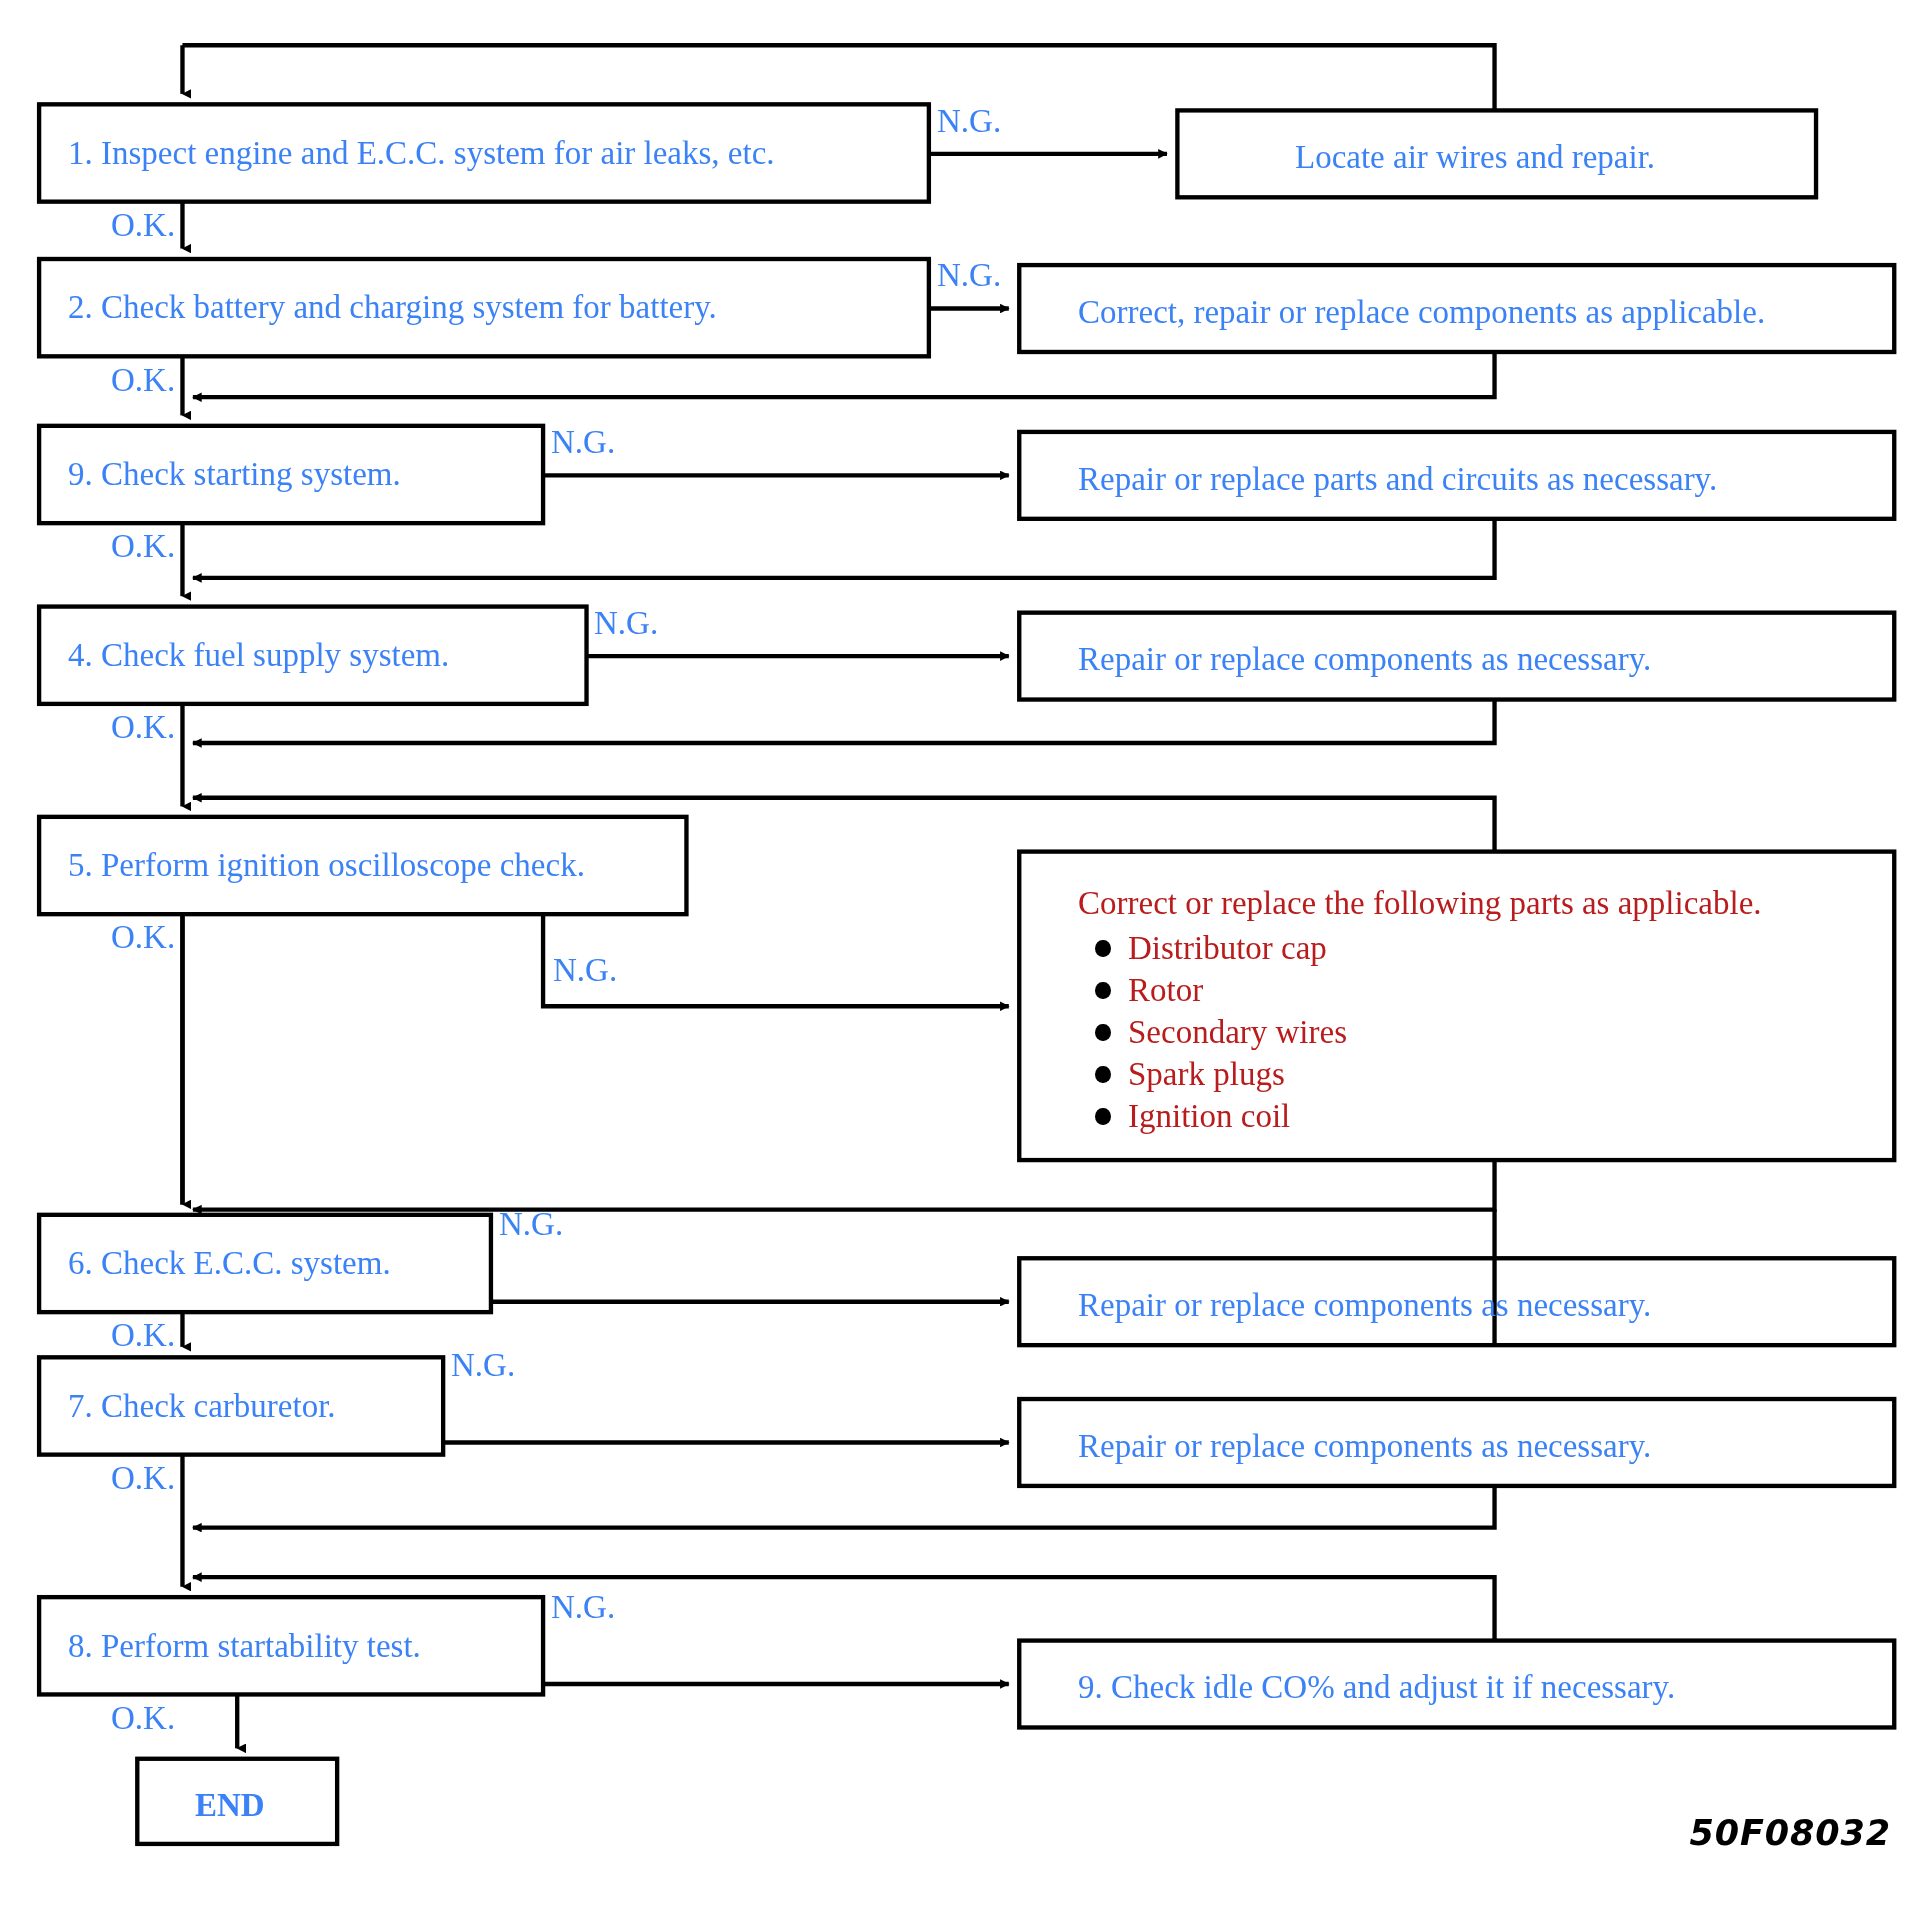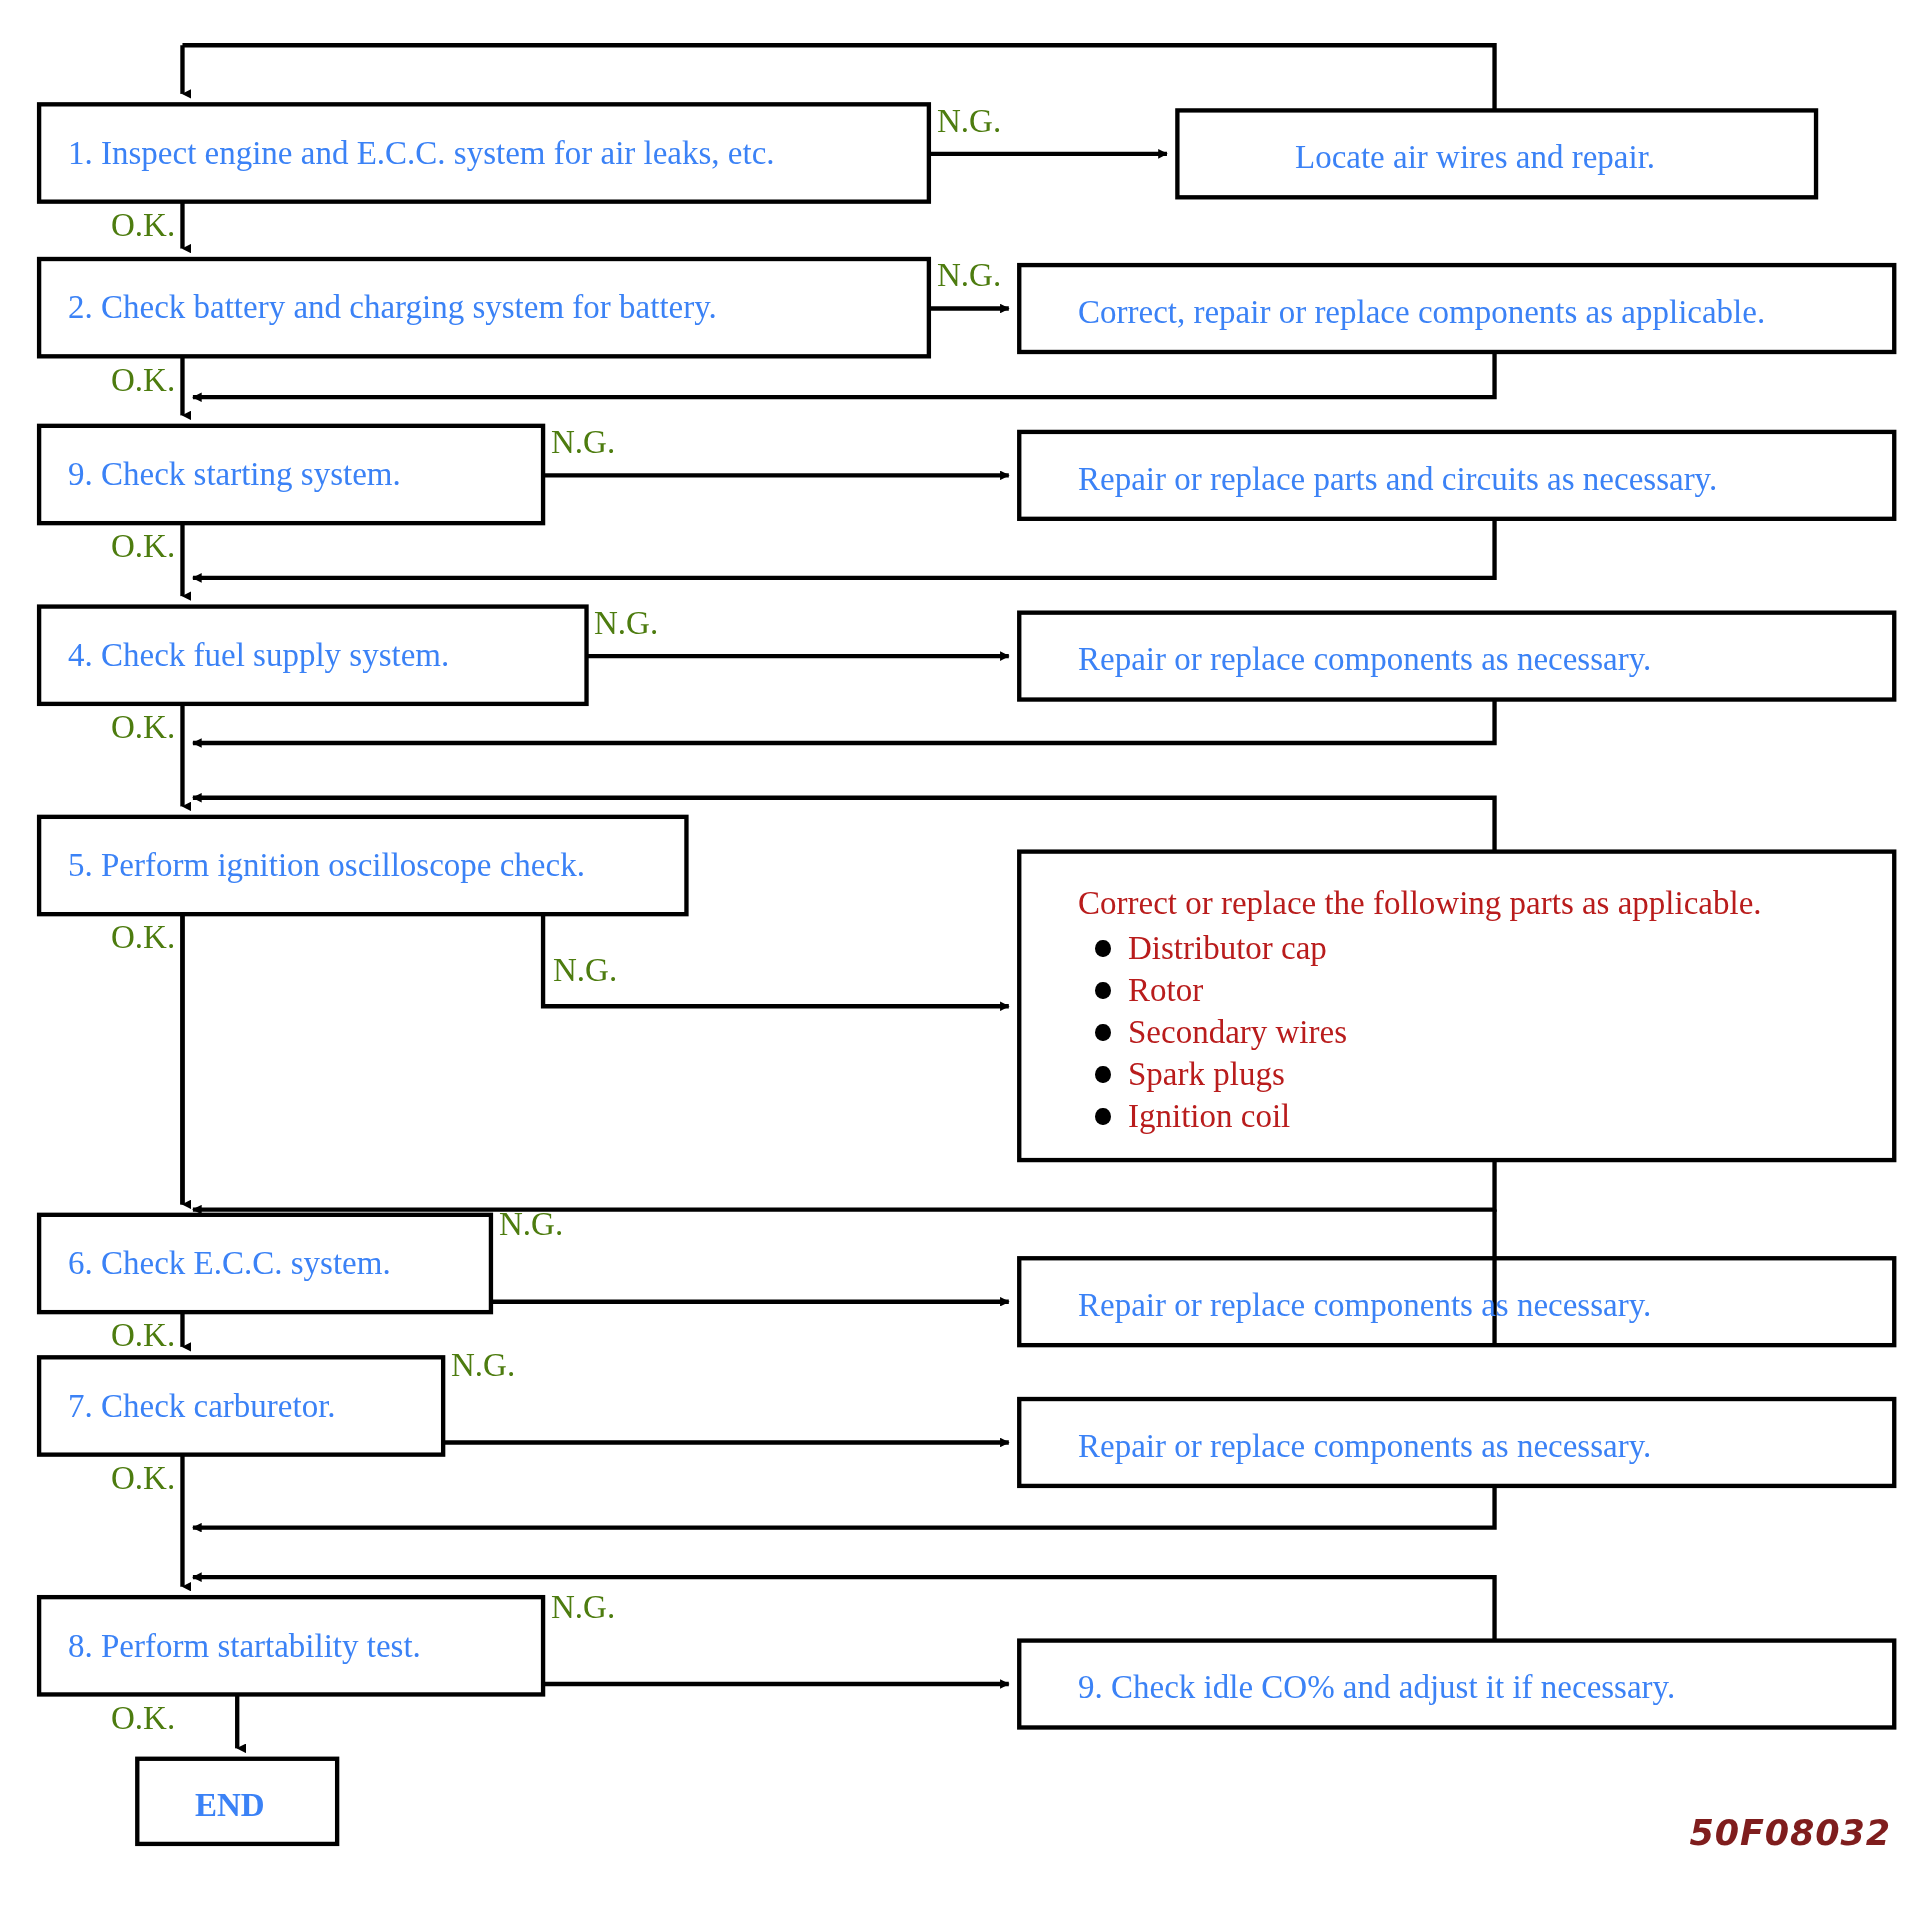--- a/index.html
+++ b/index.html
@@ -1,31 +1,31 @@
 <!DOCTYPE html>
 <html style="font-size:14px"><head>
 <meta charset="utf-8">
 <style>
   html,body{margin:0;padding:0;background:#ffffff;}
   body{width:1929px;height:1930px;position:relative;overflow:hidden;
        font-family:"Liberation Serif", serif;color:#000;}
   #flow{position:absolute;left:0;top:0;width:1929px;height:1930px;}
   .fig-label{position:absolute;right:38px;top:1813px;
              font-family:"DejaVu Sans", sans-serif;font-weight:bold;font-style:italic;
-             font-size:35px;letter-spacing:0.9px;color:#7f1d1d;}
+             font-size:35px;letter-spacing:0.9px;color:#000000;}
   
   .btxt{position:absolute;font-family:"Liberation Serif", serif;font-size:33px;
         color:#3b82f6;white-space:nowrap;}
   .listbox{position:absolute;font-family:"Liberation Serif", serif;font-size:33px;color:#b91c1c;}
   .listbox .hdr{margin:0 0 5.2px 0;white-space:nowrap;}
   .listbox ul{list-style:none;margin:0;padding:0 0 0 50px;}
   .listbox li{position:relative;line-height:42px;white-space:nowrap;}
   .listbox li .bul{position:absolute;left:-33px;top:50%;width:15.6px;height:17.4px;
                    margin-top:-8.7px;background:#000;border-radius:50%;}
-  .edge-label{position:absolute;font-family:"Liberation Serif", serif;font-size:33px;color:#4d7c0f;}
+  .edge-label{position:absolute;font-family:"Liberation Serif", serif;font-size:33px;color:#3b82f6;}
 </style>
 </head>
 <body>
 
 <svg id="flow" viewBox="0 0 2220 2221">
   <defs>
     <marker id="ahD" viewBox="0 0 12 12" refX="6" refY="11" markerWidth="11" markerHeight="11" orient="auto-start-reverse" markerUnits="userSpaceOnUse">
       <path d="M0,0 L12,0 L6,12 z" fill="#000"></path>
     </marker>
     <marker id="ahR" viewBox="0 0 12 12" refX="11" refY="6" markerWidth="11" markerHeight="11" orient="0" markerUnits="userSpaceOnUse">

